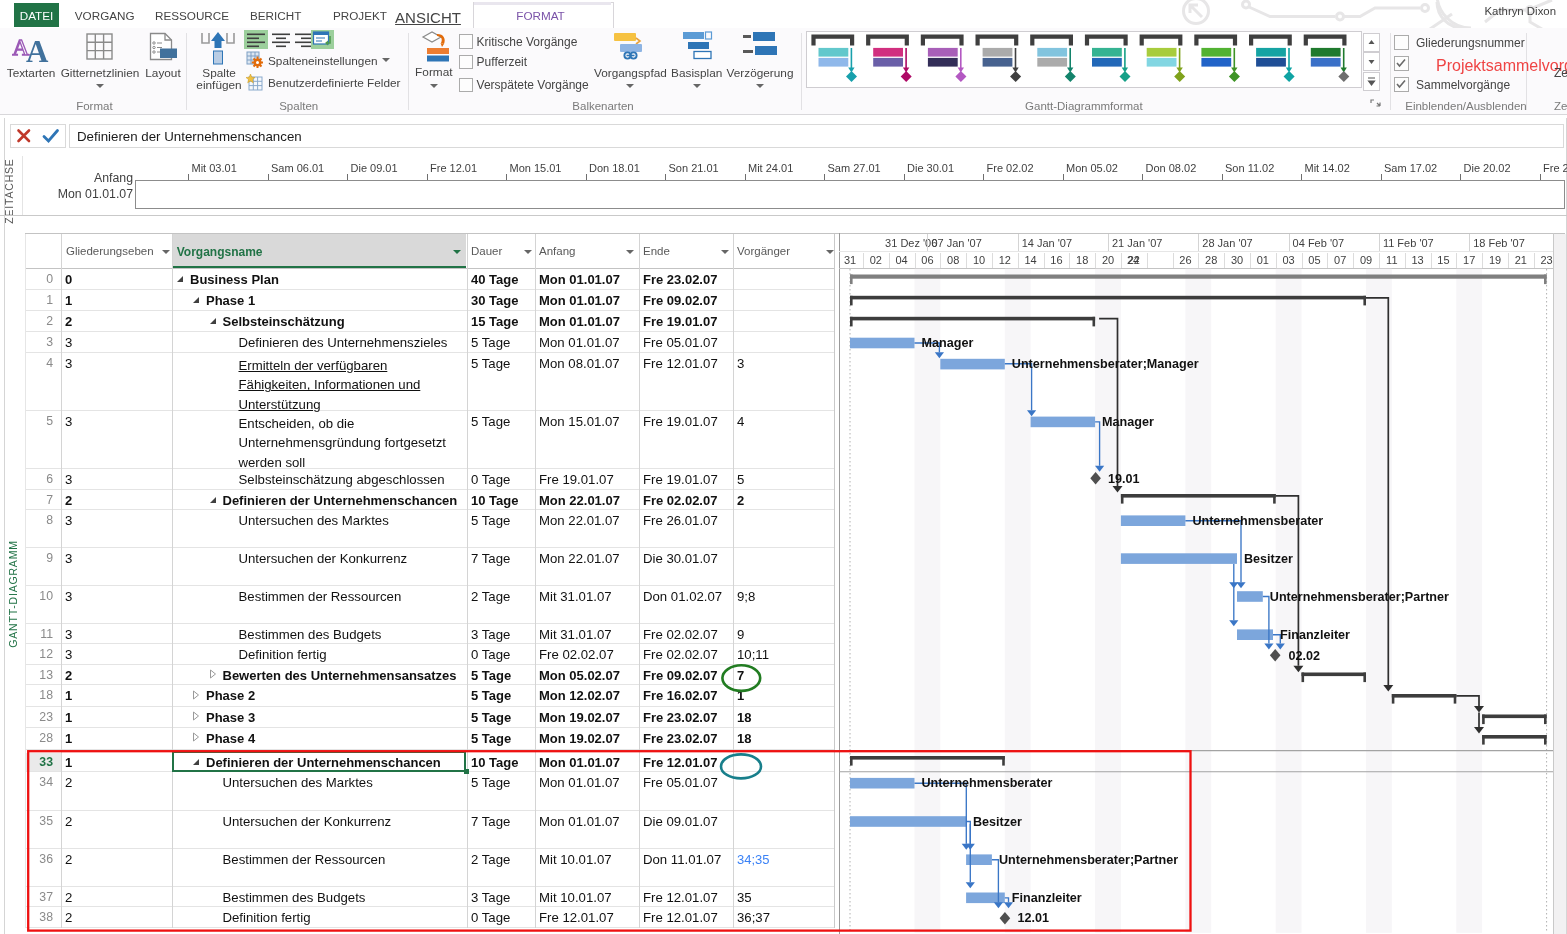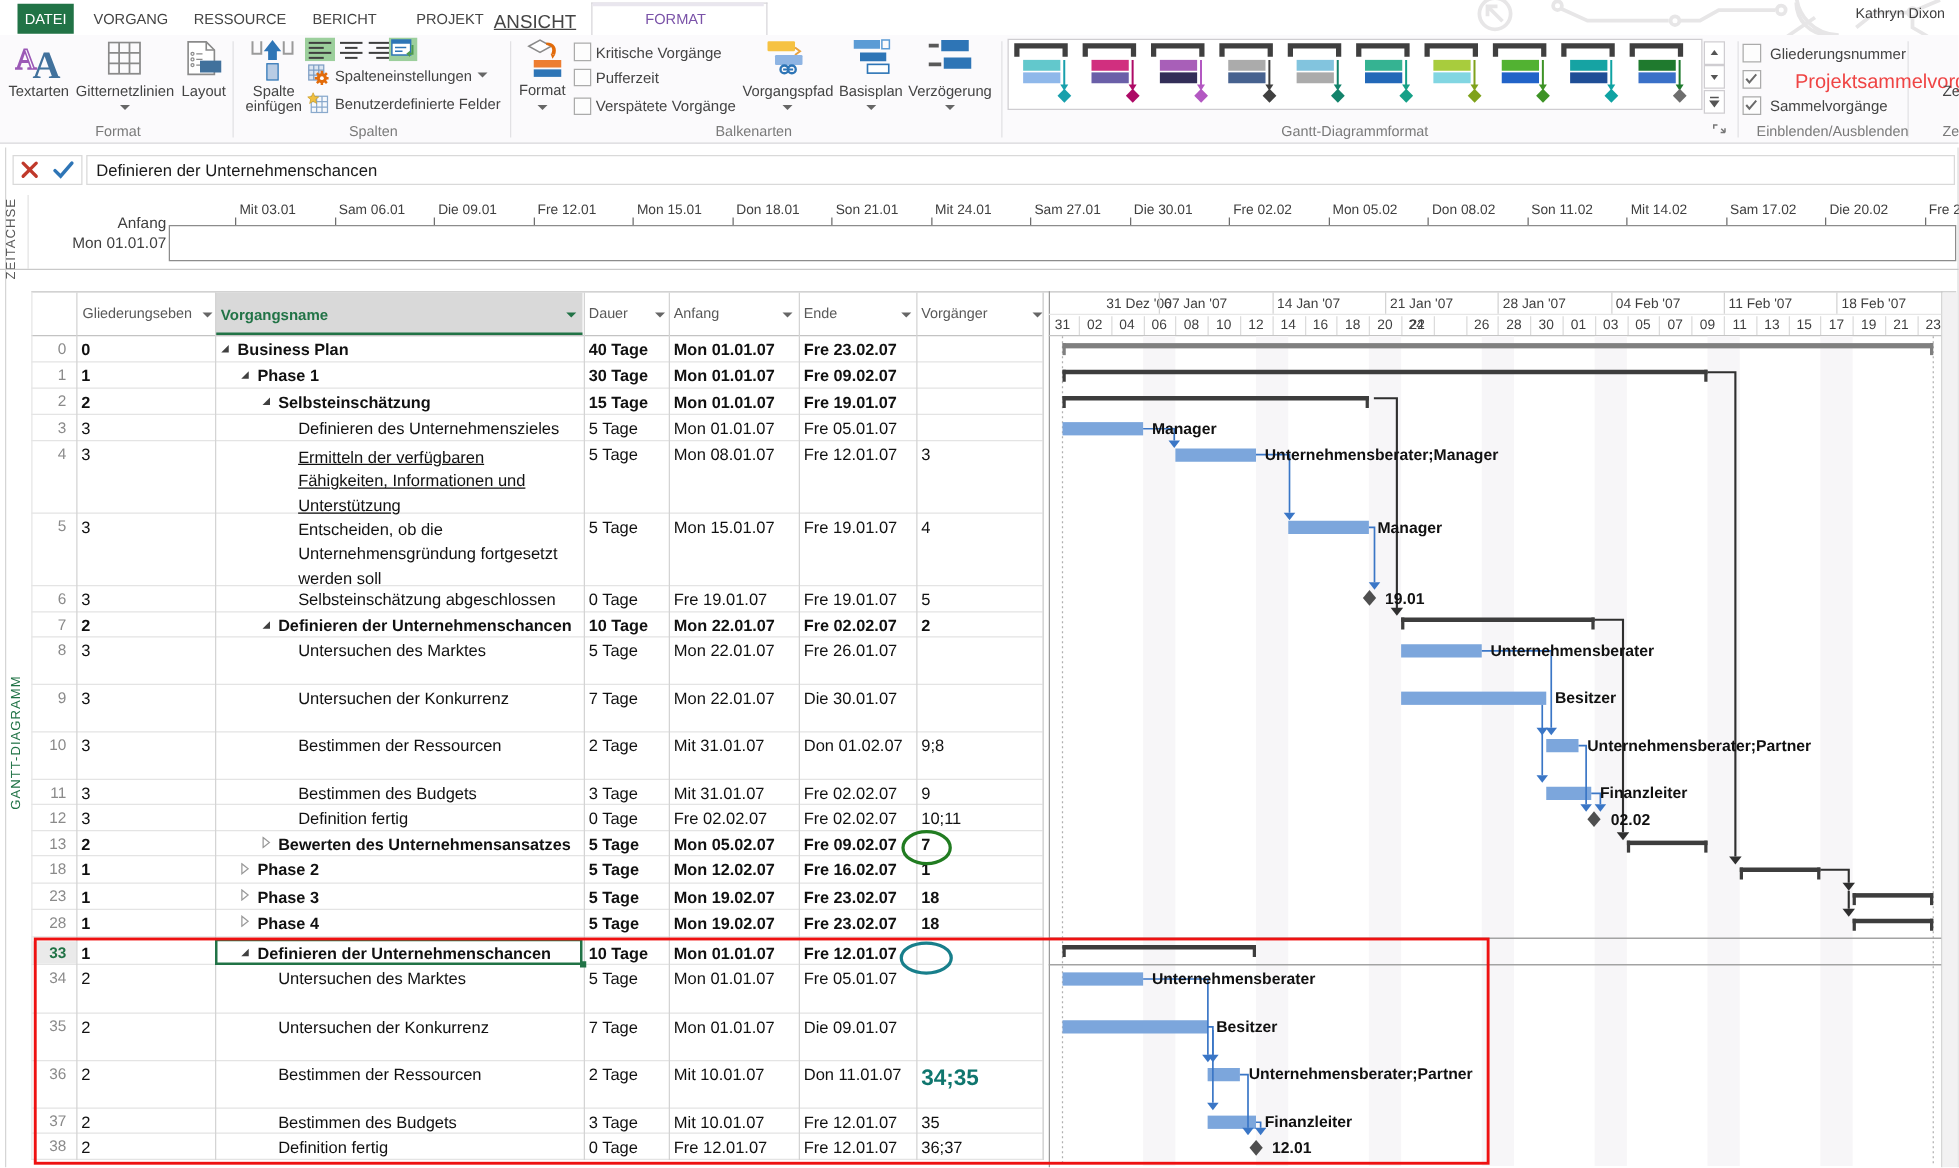--- a/index.html
+++ b/index.html
@@ -533,21 +533,21 @@
 <div class="t" style="left:471px;top:813.5px;font-size:13.2px;color:#111;font-weight:normal;">7 Tage</div>
 <div class="t" style="left:539px;top:813.5px;font-size:13.2px;color:#111;font-weight:normal;">Mon 01.01.07</div>
 <div class="t" style="left:643px;top:813.5px;font-size:13.2px;color:#111;font-weight:normal;">Die 09.01.07</div>
 <div class="hline" style="left:25px;top:885.5px;width:808.5px;"></div>
 <div class="t" style="left:53px;top:851.5px;transform:translateX(-100%);font-size:12.3px;color:#8a8a8a;font-weight:normal;">36</div>
 <div class="t" style="left:65px;top:851.5px;font-size:13.2px;color:#111;font-weight:normal;">2</div>
 <div class="t" style="left:222.5px;top:851.5px;font-size:13.2px;color:#111;font-weight:normal;">Bestimmen der Ressourcen</div>
 <div class="t" style="left:471px;top:851.5px;font-size:13.2px;color:#111;font-weight:normal;">2 Tage</div>
 <div class="t" style="left:539px;top:851.5px;font-size:13.2px;color:#111;font-weight:normal;">Mit 10.01.07</div>
 <div class="t" style="left:643px;top:851.5px;font-size:13.2px;color:#111;font-weight:normal;">Don 11.01.07</div>
-<div class="t" style="left:737px;top:851.5px;font-size:18px;color:#0f766e;font-weight:bold;">34;35</div>
+<div class="t" style="left:737px;top:851.5px;font-size:13px;color:#3b82f6;font-weight:normal;">34;35</div>
 <div class="hline" style="left:25px;top:906.0px;width:808.5px;"></div>
 <div class="t" style="left:53px;top:889.5px;transform:translateX(-100%);font-size:12.3px;color:#8a8a8a;font-weight:normal;">37</div>
 <div class="t" style="left:65px;top:889.5px;font-size:13.2px;color:#111;font-weight:normal;">2</div>
 <div class="t" style="left:222.5px;top:889.5px;font-size:13.2px;color:#111;font-weight:normal;">Bestimmen des Budgets</div>
 <div class="t" style="left:471px;top:889.5px;font-size:13.2px;color:#111;font-weight:normal;">3 Tage</div>
 <div class="t" style="left:539px;top:889.5px;font-size:13.2px;color:#111;font-weight:normal;">Mit 10.01.07</div>
 <div class="t" style="left:643px;top:889.5px;font-size:13.2px;color:#111;font-weight:normal;">Fre 12.01.07</div>
 <div class="t" style="left:737px;top:889.5px;font-size:13.2px;color:#111;font-weight:normal;">35</div>
 <div class="hline" style="left:25px;top:926.5px;width:808.5px;"></div>
 <div class="t" style="left:53px;top:910px;transform:translateX(-100%);font-size:12.3px;color:#8a8a8a;font-weight:normal;">38</div>

